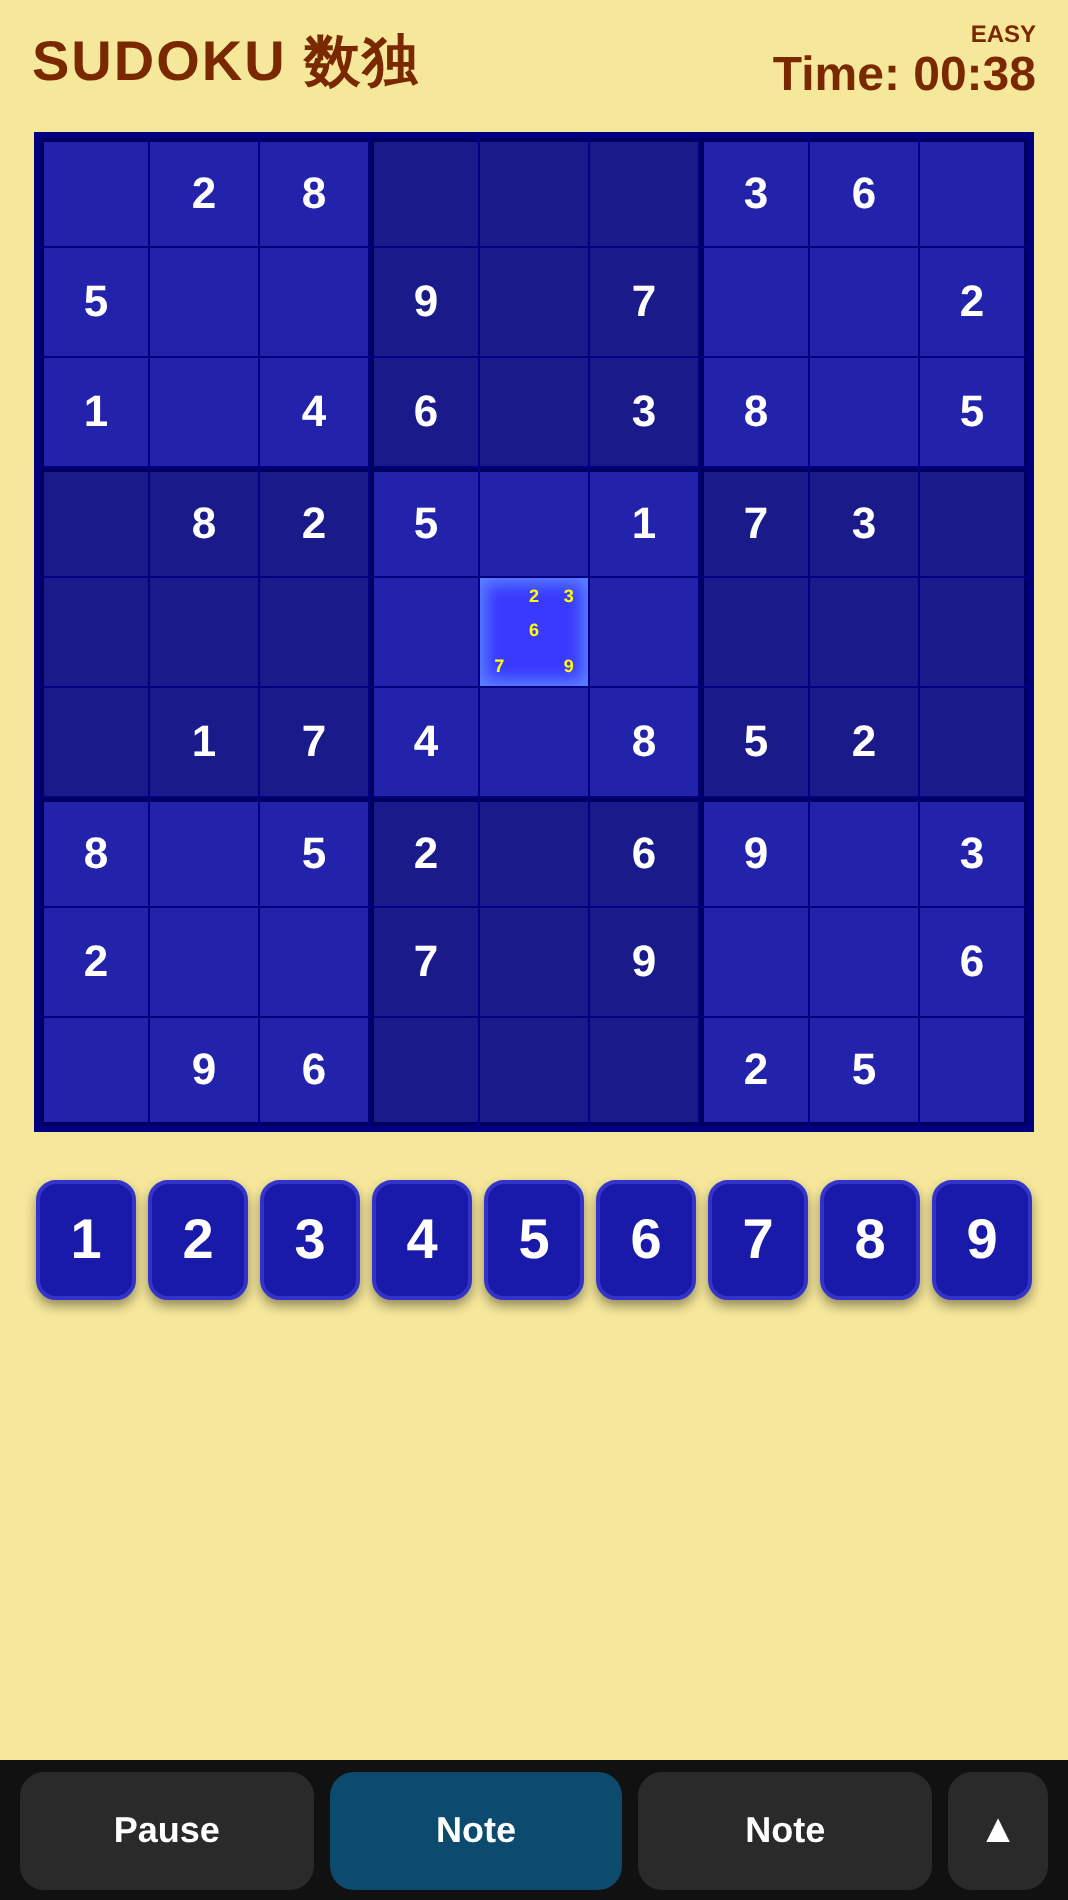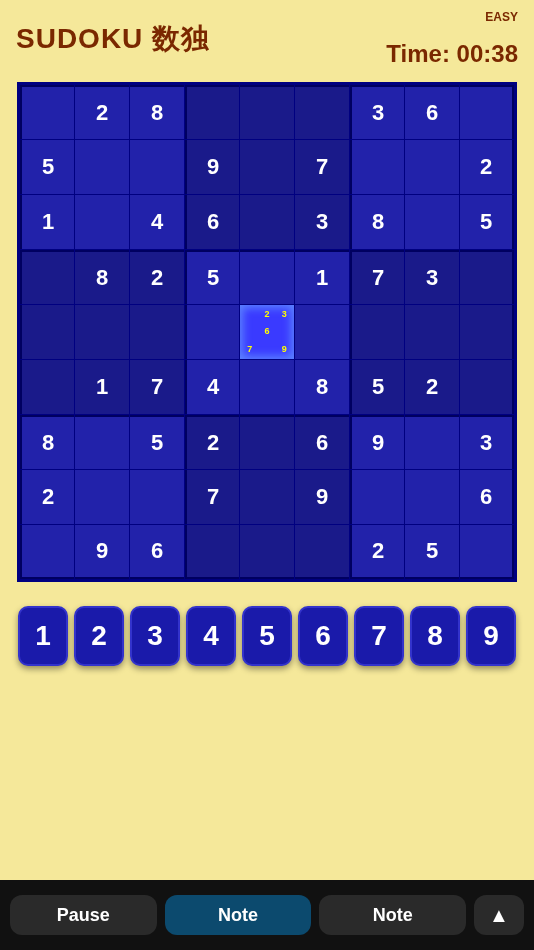--- a/index.html
+++ b/index.html
@@ -32,21 +32,20 @@
     #difficulty-label {
       font-size: 12px;
       font-weight: bold;
       color: #7a2800;
       display: block;
       text-align: right;
     }
     #timer-display {
       font-size: 24px;
       color: #7a2800;
-      margin-top: 16px;
     }
     #timer-display span {
       font-weight: bold;
     }
 
     
     #sudoku-board {
       margin: 8px auto;
       width: 500px;
       height: 500px;
@@ -153,21 +152,21 @@
       height: 70px;
       background: #111111;
       display: flex;
       align-items: center;
       justify-content: space-between;
       padding: 8px 10px;
       gap: 8px;
     }
     .ctrl-btn {
       flex: 1;
-      height: 40px;
+      height: 59px;
       border-radius: 12px;
       border: none;
       font-size: 18px;
       font-weight: bold;
       cursor: pointer;
       display: flex;
       align-items: center;
       justify-content: center;
     }
     .ctrl-btn.dark-btn {

